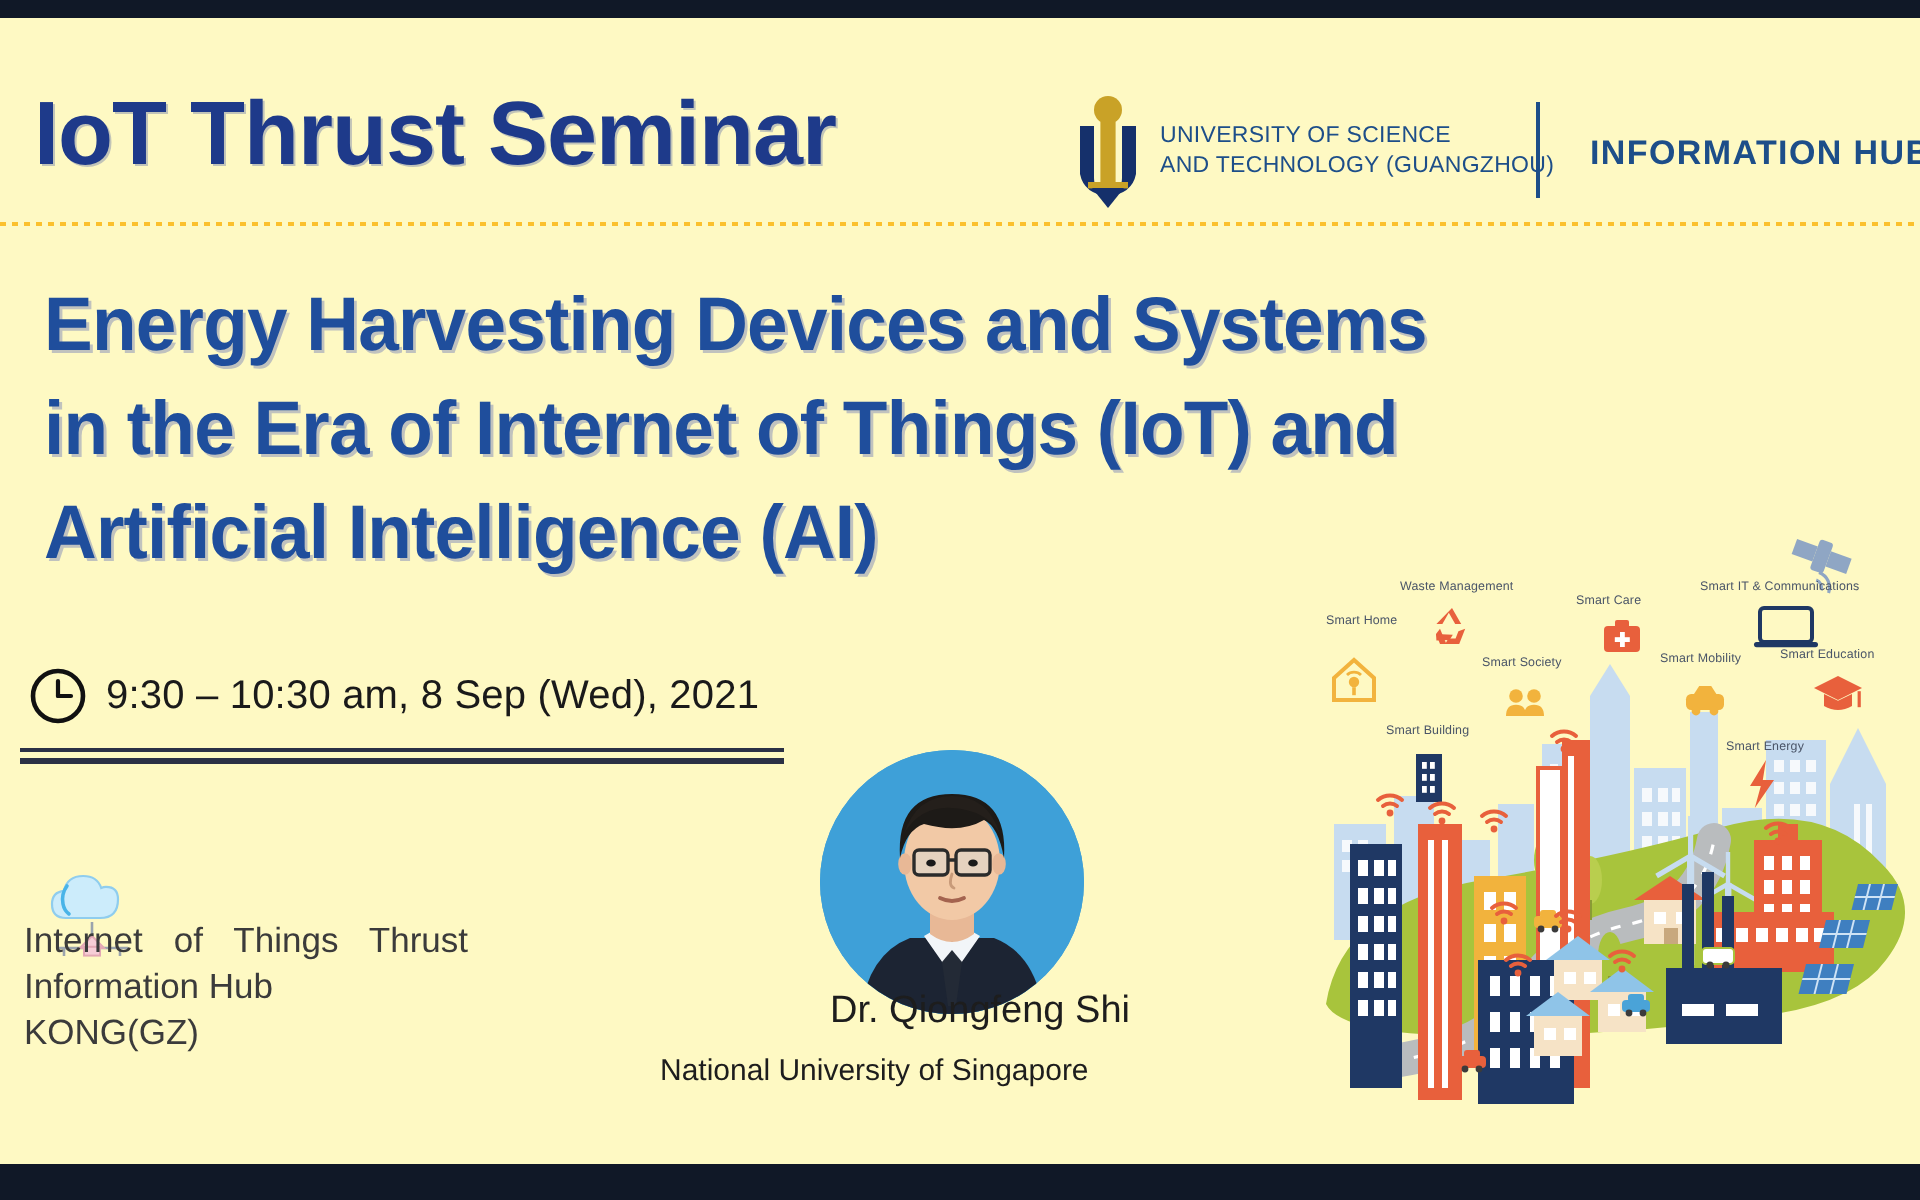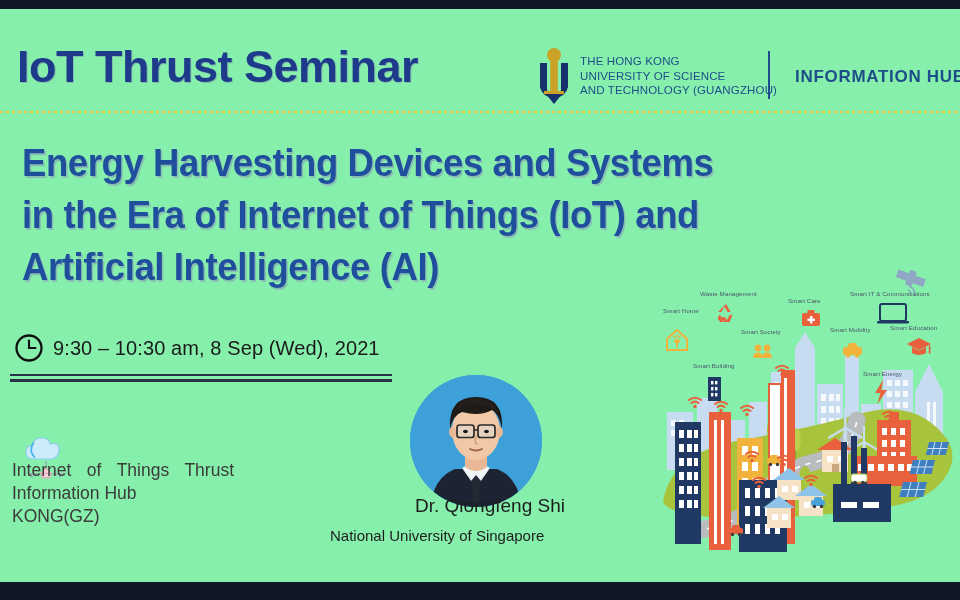--- a/index.html
+++ b/index.html
@@ -2,21 +2,21 @@
 <html><head>
 <meta charset="utf-8">
 <style>
   html,body{margin:0;padding:0;}
   body{
     width:960px;height:600px;overflow:hidden;
     background:#ffffff;
     font-family:"Liberation Sans","DejaVu Sans",sans-serif;
     position:relative;
   }
-  .poster{position:absolute;inset:0;background:#86efac;}
+  .poster{position:absolute;inset:0;background:#fef9c3;}
 
   
   .bar-top{position:absolute;left:0;top:0;width:960px;height:9px;background:#101827;}
   .bar-bottom{position:absolute;left:0;top:582px;width:960px;height:18px;background:#101827;}
 
   
   .header{position:absolute;left:0;top:9px;width:960px;height:103px;}
   .brand-title{
     position:absolute;left:17px;top:32px;
     font-size:45px;font-weight:700;color:#1e3a8a;
@@ -113,21 +113,20 @@
         <svg viewBox="0 0 34 58" width="34" height="58">
           <circle cx="17" cy="8" r="7" fill="#c9a227"></circle>
           <rect x="13.2" y="14" width="7.6" height="30" fill="#c9a227"></rect>
           <path d="M3 16 h7 v26 q0 7 7 9 q-12 -1 -14 -11 z" fill="#15306b"></path>
           <path d="M31 16 h-7 v26 q0 7 -7 9 q12 -1 14 -11 z" fill="#15306b"></path>
           <rect x="7" y="44" width="20" height="3.2" fill="#c9a227"></rect>
           <path d="M9 47 h16 l-8 10 z" fill="#15306b"></path>
         </svg>
       </div>
       <div class="hkust-words">
-        <div>THE HONG KONG</div>
         <div>UNIVERSITY OF SCIENCE</div>
         <div>AND TECHNOLOGY (GUANGZHOU)</div>
       </div>
     </div>
 
     <div class="vsep"></div>
     <div class="info-hub">INFORMATION HUB</div>
   </div>
 
   <div class="gold-rule"></div>

